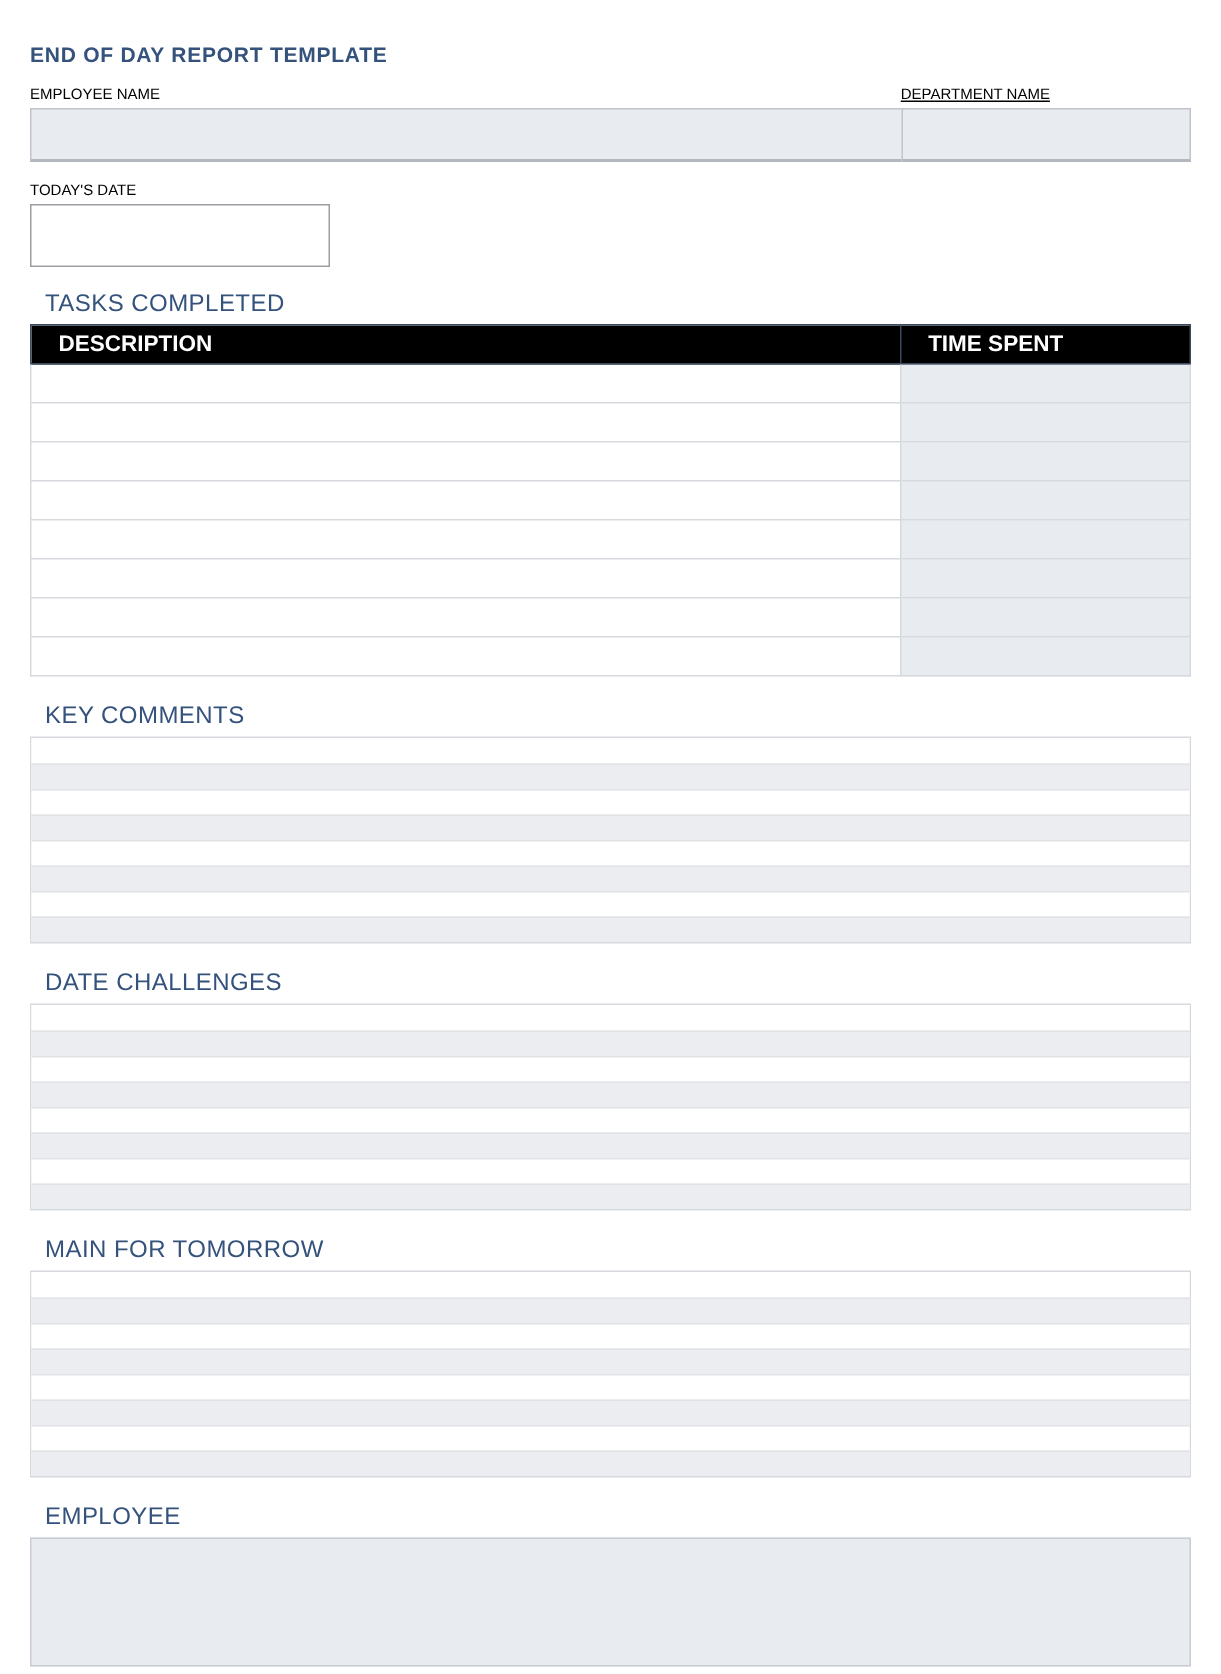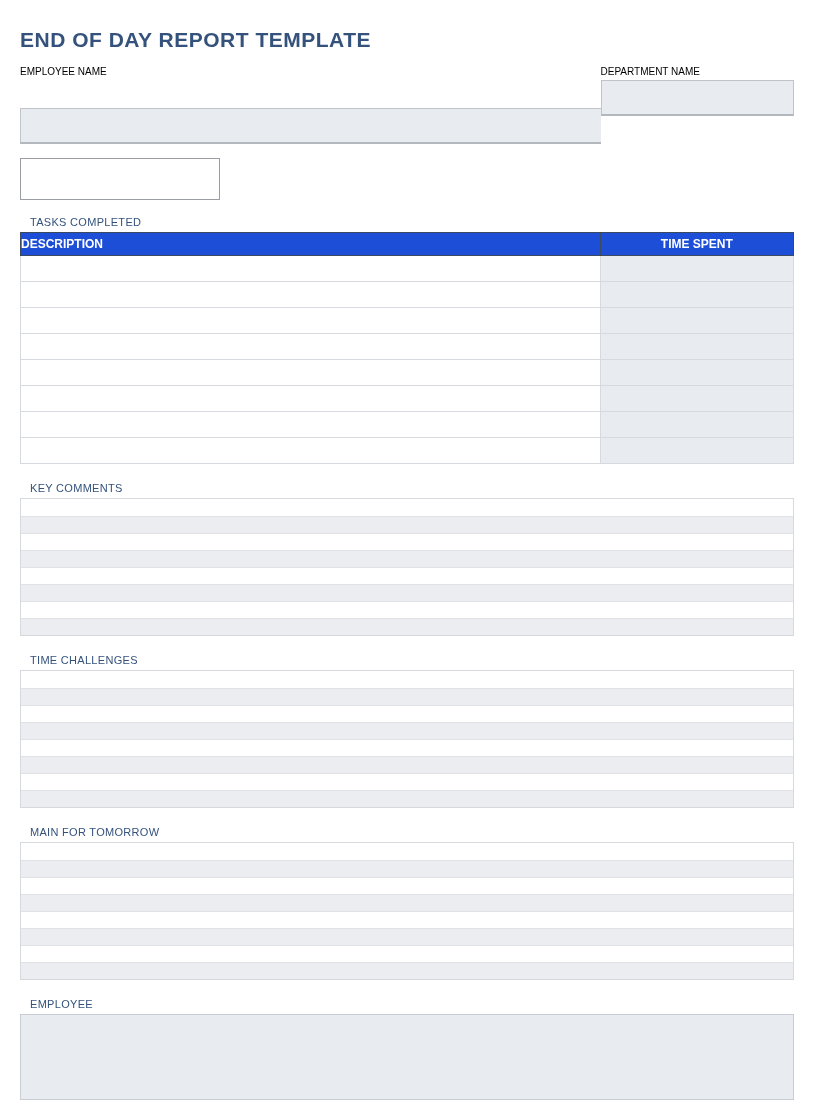--- a/index.html
+++ b/index.html
@@ -5,33 +5,33 @@
   * { box-sizing: border-box; }
   body {
     margin: 0;
     padding: 20px;
     font-family: Arial, Helvetica, sans-serif;
     background: #fff;
     width: 814px;
   }
   .title {
     color: #34527c;
-    font-size: 21px;
+    font-size: 14px;
     font-weight: bold;
     letter-spacing: 0.5px;
     margin: 8px 0 14px 0;
   }
   .top-fields {
     display: flex;
     gap: 0;
     margin-bottom: 14px;
   }
   .field-group { display: flex; flex-direction: column; }
-  .field-group.emp { flex: 3; gap: 28px; }
-  .field-group.dept { flex: 1; }
+  .field-group.emp { flex: 3; }
+  .field-group.dept { flex: 1; text-decoration: underline; }
   .field-label {
     font-size: 10px;
     font-weight: normal;
     color: #000;
     margin-bottom: 3px;
   }
   .top-input {
     height: 36px;
     background: #e8ecf0;
     border: 1px solid #bfc4ca;
@@ -44,40 +44,40 @@
   .date-input {
     width: 200px;
     height: 42px;
     border: 1px solid #9a9ea3;
     background: #fff;
     padding: 4px 6px;
     font-size: 12px;
   }
   .section-heading {
     color: #34527c;
-    font-size: 11px;
+    font-size: 16px;
     margin: 4px 0 4px 10px;
     letter-spacing: 0.3px;
   }
   table.tasks {
     width: 100%;
     border-collapse: collapse;
     margin-bottom: 18px;
   }
   table.tasks th {
-    background: #1d4ed8;
+    background: #000000;
     color: #fff;
-    font-size: 12px;
+    font-size: 15px;
     font-weight: bold;
-    padding: 4px 0;
+    padding: 4px 18px;
     text-align: left;
     border: 1px solid #3b4a5d;
     height: 20px;
   }
-  table.tasks th.time { text-align: center; width: 25%; }
+  table.tasks th.time { width: 25%; }
   table.tasks td {
     border: 1px solid #d6d9dd;
     height: 26px;
     padding: 2px 6px;
     font-size: 11px;
   }
   table.tasks td.time-cell { background: #e8ecf0; }
   .stripe-section {
     border: 1px solid #d6d9dd;
     margin-bottom: 18px;
@@ -113,20 +113,21 @@
     <div class="field-label">EMPLOYEE NAME</div>
     <input type="text" class="top-input" value="" style="">
   </div>
   <div class="field-group dept">
     <div class="field-label">DEPARTMENT NAME</div>
     <input type="text" class="top-input" value="" style="">
   </div>
 </div>
 
 <div class="date-field">
+  <div class="field-label">TODAY'S DATE</div>
   <input type="text" class="date-input" value="" style="">
 </div>
 
 <div class="section-heading">TASKS COMPLETED</div>
 <table class="tasks">
   <thead>
     <tr>
       <th>DESCRIPTION</th>
       <th class="time">TIME SPENT</th>
     </tr>
@@ -172,21 +173,21 @@
   <div class="stripe-row white"></div>
   <div class="stripe-row grey"></div>
   <div class="stripe-row white"></div>
   <div class="stripe-row grey"></div>
   <div class="stripe-row white"></div>
   <div class="stripe-row grey"></div>
   <div class="stripe-row white"></div>
   <div class="stripe-row grey"></div>
 </div>
 
-<div class="section-heading">TIME CHALLENGES</div>
+<div class="section-heading">DATE CHALLENGES</div>
 <div class="stripe-section">
   <div class="stripe-row white"></div>
   <div class="stripe-row grey"></div>
   <div class="stripe-row white"></div>
   <div class="stripe-row grey"></div>
   <div class="stripe-row white"></div>
   <div class="stripe-row grey"></div>
   <div class="stripe-row white"></div>
   <div class="stripe-row grey"></div>
 </div>

